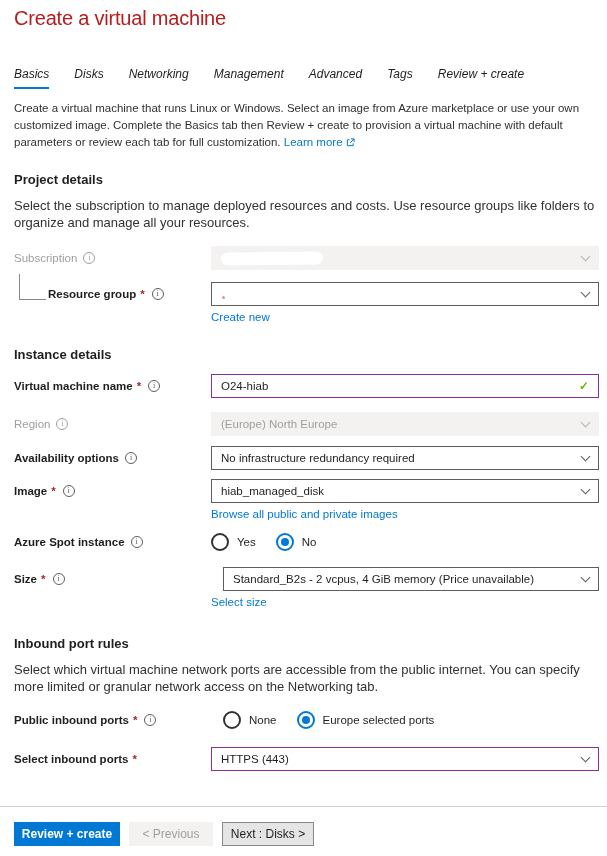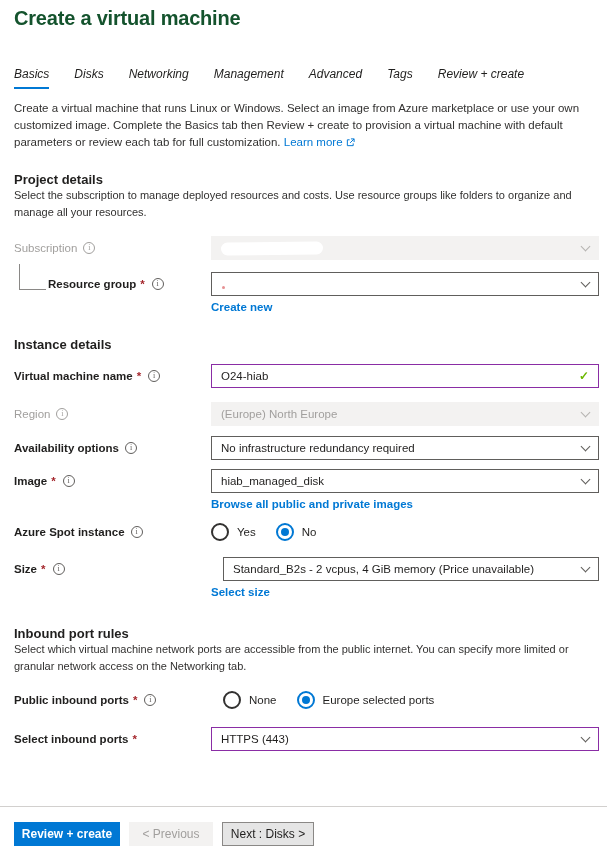--- a/index.html
+++ b/index.html
@@ -4,33 +4,33 @@
 <style>
   :root{
     --accent:#0078d4; --text:#201f1e; --body:#323130; --muted:#a19f9d;
     --purple:#8a2da5; --green:#6bb700; --red:#a4262c; --border:#605e5c;
     --disabledBg:#f3f2f1; --divider:#d2d0ce; --btnBorder:#8a8886;
   }
   *{box-sizing:border-box;margin:0;padding:0;}
   body{background:#fff;font-family:"Liberation Sans",sans-serif;}
   .page{position:relative;width:607px;height:856px;background:#fff;overflow:hidden;}
   .content{position:absolute;left:14px;top:0;width:585px;}
-  .page-title{margin-top:7px;font-size:20px;font-weight:700;color:#14532d;letter-spacing:-.2px;}
+  .page-title{margin-top:7px;font-size:20px;font-weight:400;color:#b91c1c;letter-spacing:-.2px;}
 
   .tabs{display:flex;gap:25px;margin-top:37px;font-size:12px;color:var(--text);}
   .tab{padding-bottom:6px;cursor:pointer;border-bottom:2px solid transparent;font-style:italic;}
   .tab.active{border-bottom-color:var(--accent);}
 
   .intro{margin-top:11px;font-size:11.5px;line-height:17px;color:var(--body);}
   .link{color:var(--accent);cursor:pointer;text-decoration:none;}
-  .link.strong{font-weight:700;}
+  .link.strong{font-weight:400;}
   .ext-icon{display:inline-block;vertical-align:-1px;margin-left:3px;color:var(--accent);}
 
   .section-title{margin-top:20px;font-size:13px;font-weight:700;color:var(--text);}
-  .section-desc{font-size:11px;line-height:17px;color:var(--body);}
+  .section-desc{margin-top:10px;font-size:13px;line-height:17px;color:var(--body);}
 
   .row{display:flex;align-items:center;}
   .label-cell{width:197px;flex:none;display:flex;align-items:center;font-size:11.5px;
     font-weight:700;color:var(--text);position:relative;}
   .label-cell.dim{color:var(--muted);font-weight:400;}
   .req{color:var(--red);margin:0 1px 0 4px;font-weight:700;}
   .info{display:inline-flex;align-items:center;justify-content:center;width:12px;height:12px;
     border:1px solid #605e5c;border-radius:50%;font-size:8px;line-height:1;color:#605e5c;
     margin-left:6px;font-family:"Liberation Serif",serif;font-weight:400;}
   .label-cell.dim .info{border-color:var(--muted);color:var(--muted);}

